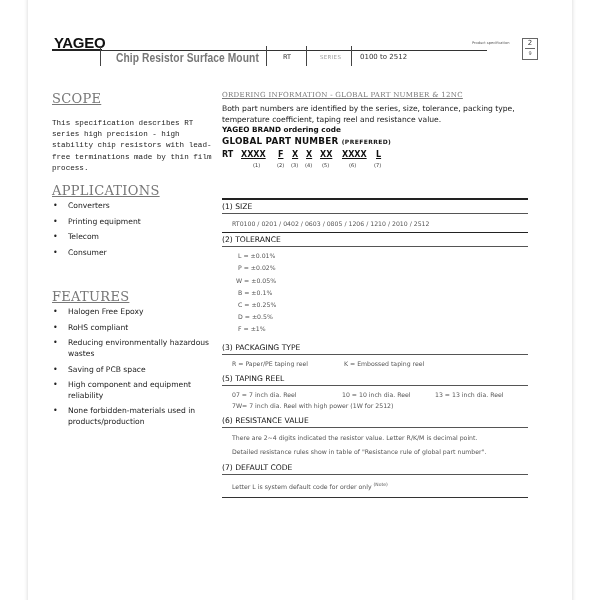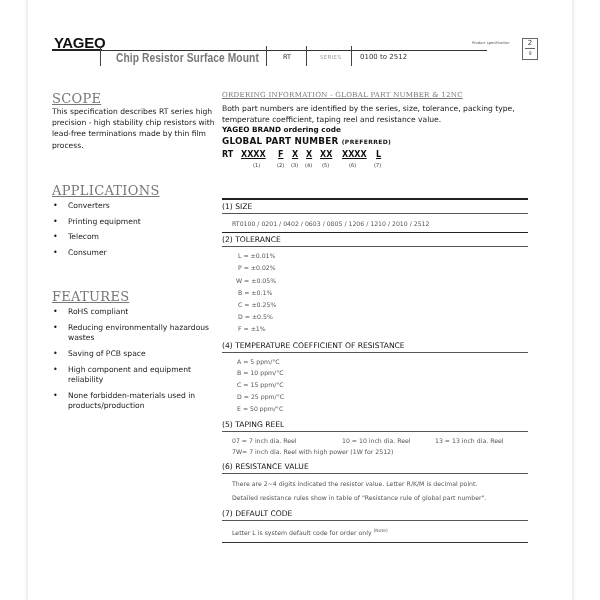--- a/index.html
+++ b/index.html
@@ -16,21 +16,21 @@
   .hdr-series { color: #999; font-size: 5.5px; top: 54px; letter-spacing: 0.3px; }
   .hdr-range { font-size: 7px; top: 53px; }
   .prodspec { position: absolute; left: 472px; top: 41px; font-size: 3.6px; color: #555; }
   .pagebox { position: absolute; left: 522px; top: 38px; width: 14px; height: 20px; border: 1px solid #666; text-align: center; font-size: 7px; line-height: 9px; }
   .pagebox .num { display: block; border-bottom: 1px solid #666; margin: 0 2px; color: #333; }
   .pagebox .tot { display: block; font-size: 5px; color: #555; }
 
   
   .lc { position: absolute; left: 52px; width: 165px; }
   .sec-h { font-family: "DejaVu Serif", serif; font-size: 13px; color: #777; text-decoration: underline; letter-spacing: 0.3px; }
-  .lc p { margin: 0 0 0 0; font-size: 7.6px; line-height: 11.2px; color: #222; }
+  .lc p { margin: 12px 0 0 0; font-size: 7.6px; line-height: 11.2px; color: #222; font-family: Liberation Mono, monospace; }
   .lc ul { list-style: none; padding: 0; margin: 3px 0 0 0; }
   .lc li { position: relative; padding-left: 16px; font-size: 7.6px; line-height: 10.5px; margin-bottom: 5.2px; color: #222; }
   .lc li::before { content: "\2022"; position: absolute; left: 1px; top: 0; font-size: 8px; color: #222; }
 
   
   .rc { position: absolute; left: 222px; width: 306px; }
   .rc .sec-h { font-size: 7px; }
   .intro { font-size: 7.6px; line-height: 11px; margin-top: 4px; color: #222; }
   .brand { font-weight: bold; font-size: 7.3px; color: #111; }
   .gpn { font-weight: bold; font-size: 8.8px; margin-top: 2px; color: #111; letter-spacing: 0.2px; }
@@ -78,20 +78,21 @@
     <li>Converters</li>
     <li>Printing equipment</li>
     <li>Telecom</li>
     <li>Consumer</li>
   </ul>
 </div>
 
 <div class="lc" style="top:289px">
   <div class="sec-h">FEATURES</div>
   <ul>
+    <li>Halogen Free Epoxy</li>
     <li>RoHS compliant</li>
     <li>Reducing environmentally hazardous wastes</li>
     <li>Saving of PCB space</li>
     <li>High component and equipment reliability</li>
     <li>None forbidden-materials used in products/production</li>
   </ul>
 </div>
 
 <div class="rc" style="top:91px">
   <div class="sec-h">ORDERING INFORMATION - GLOBAL PART NUMBER &amp; 12NC</div>
@@ -132,31 +133,28 @@
       <div style="padding-left:2px">L = ±0.01%</div>
       <div style="padding-left:2px">P = ±0.02%</div>
       <div>W = ±0.05%</div>
       <div style="padding-left:2px">B = ±0.1%</div>
       <div style="padding-left:2px">C = ±0.25%</div>
       <div style="padding-left:2px">D = ±0.5%</div>
       <div style="padding-left:2px">F = ±1%</div>
     </div>
   </div>
 
-
   <div>
-    <div class="blk-h" style="border-top:none">(4) TEMPERATURE COEFFICIENT OF RESISTANCE</div>
-    <div class="blk-body" style="padding-left:15px;line-height:11.8px">
-      <div>A = 5 ppm/°C</div>
-      <div>B = 10 ppm/°C</div>
-      <div>C = 15 ppm/°C</div>
-      <div>D = 25 ppm/°C</div>
-      <div>E = 50 ppm/°C</div>
+    <div class="blk-h" style="border-top:none;margin-top:2px">(3) PACKAGING TYPE</div>
+    <div class="blk-body">
+      <span class="pk" style="width:110px">R = Paper/PE taping reel</span>
+      <span class="pk">K = Embossed taping reel</span>
     </div>
   </div>
+
 
   <div>
     <div class="blk-h" style="border-top:none">(5) TAPING REEL</div>
     <div class="blk-body">
       <div>
         <span class="pk" style="width:110px">07 = 7 inch dia. Reel</span><span class="pk" style="width:93px">10 = 10 inch dia. Reel</span><span class="pk">13 = 13 inch dia. Reel</span>
       </div>
       <div>7W= 7 inch dia. Reel with high power (1W for 2512)</div>
     </div>
   </div>

